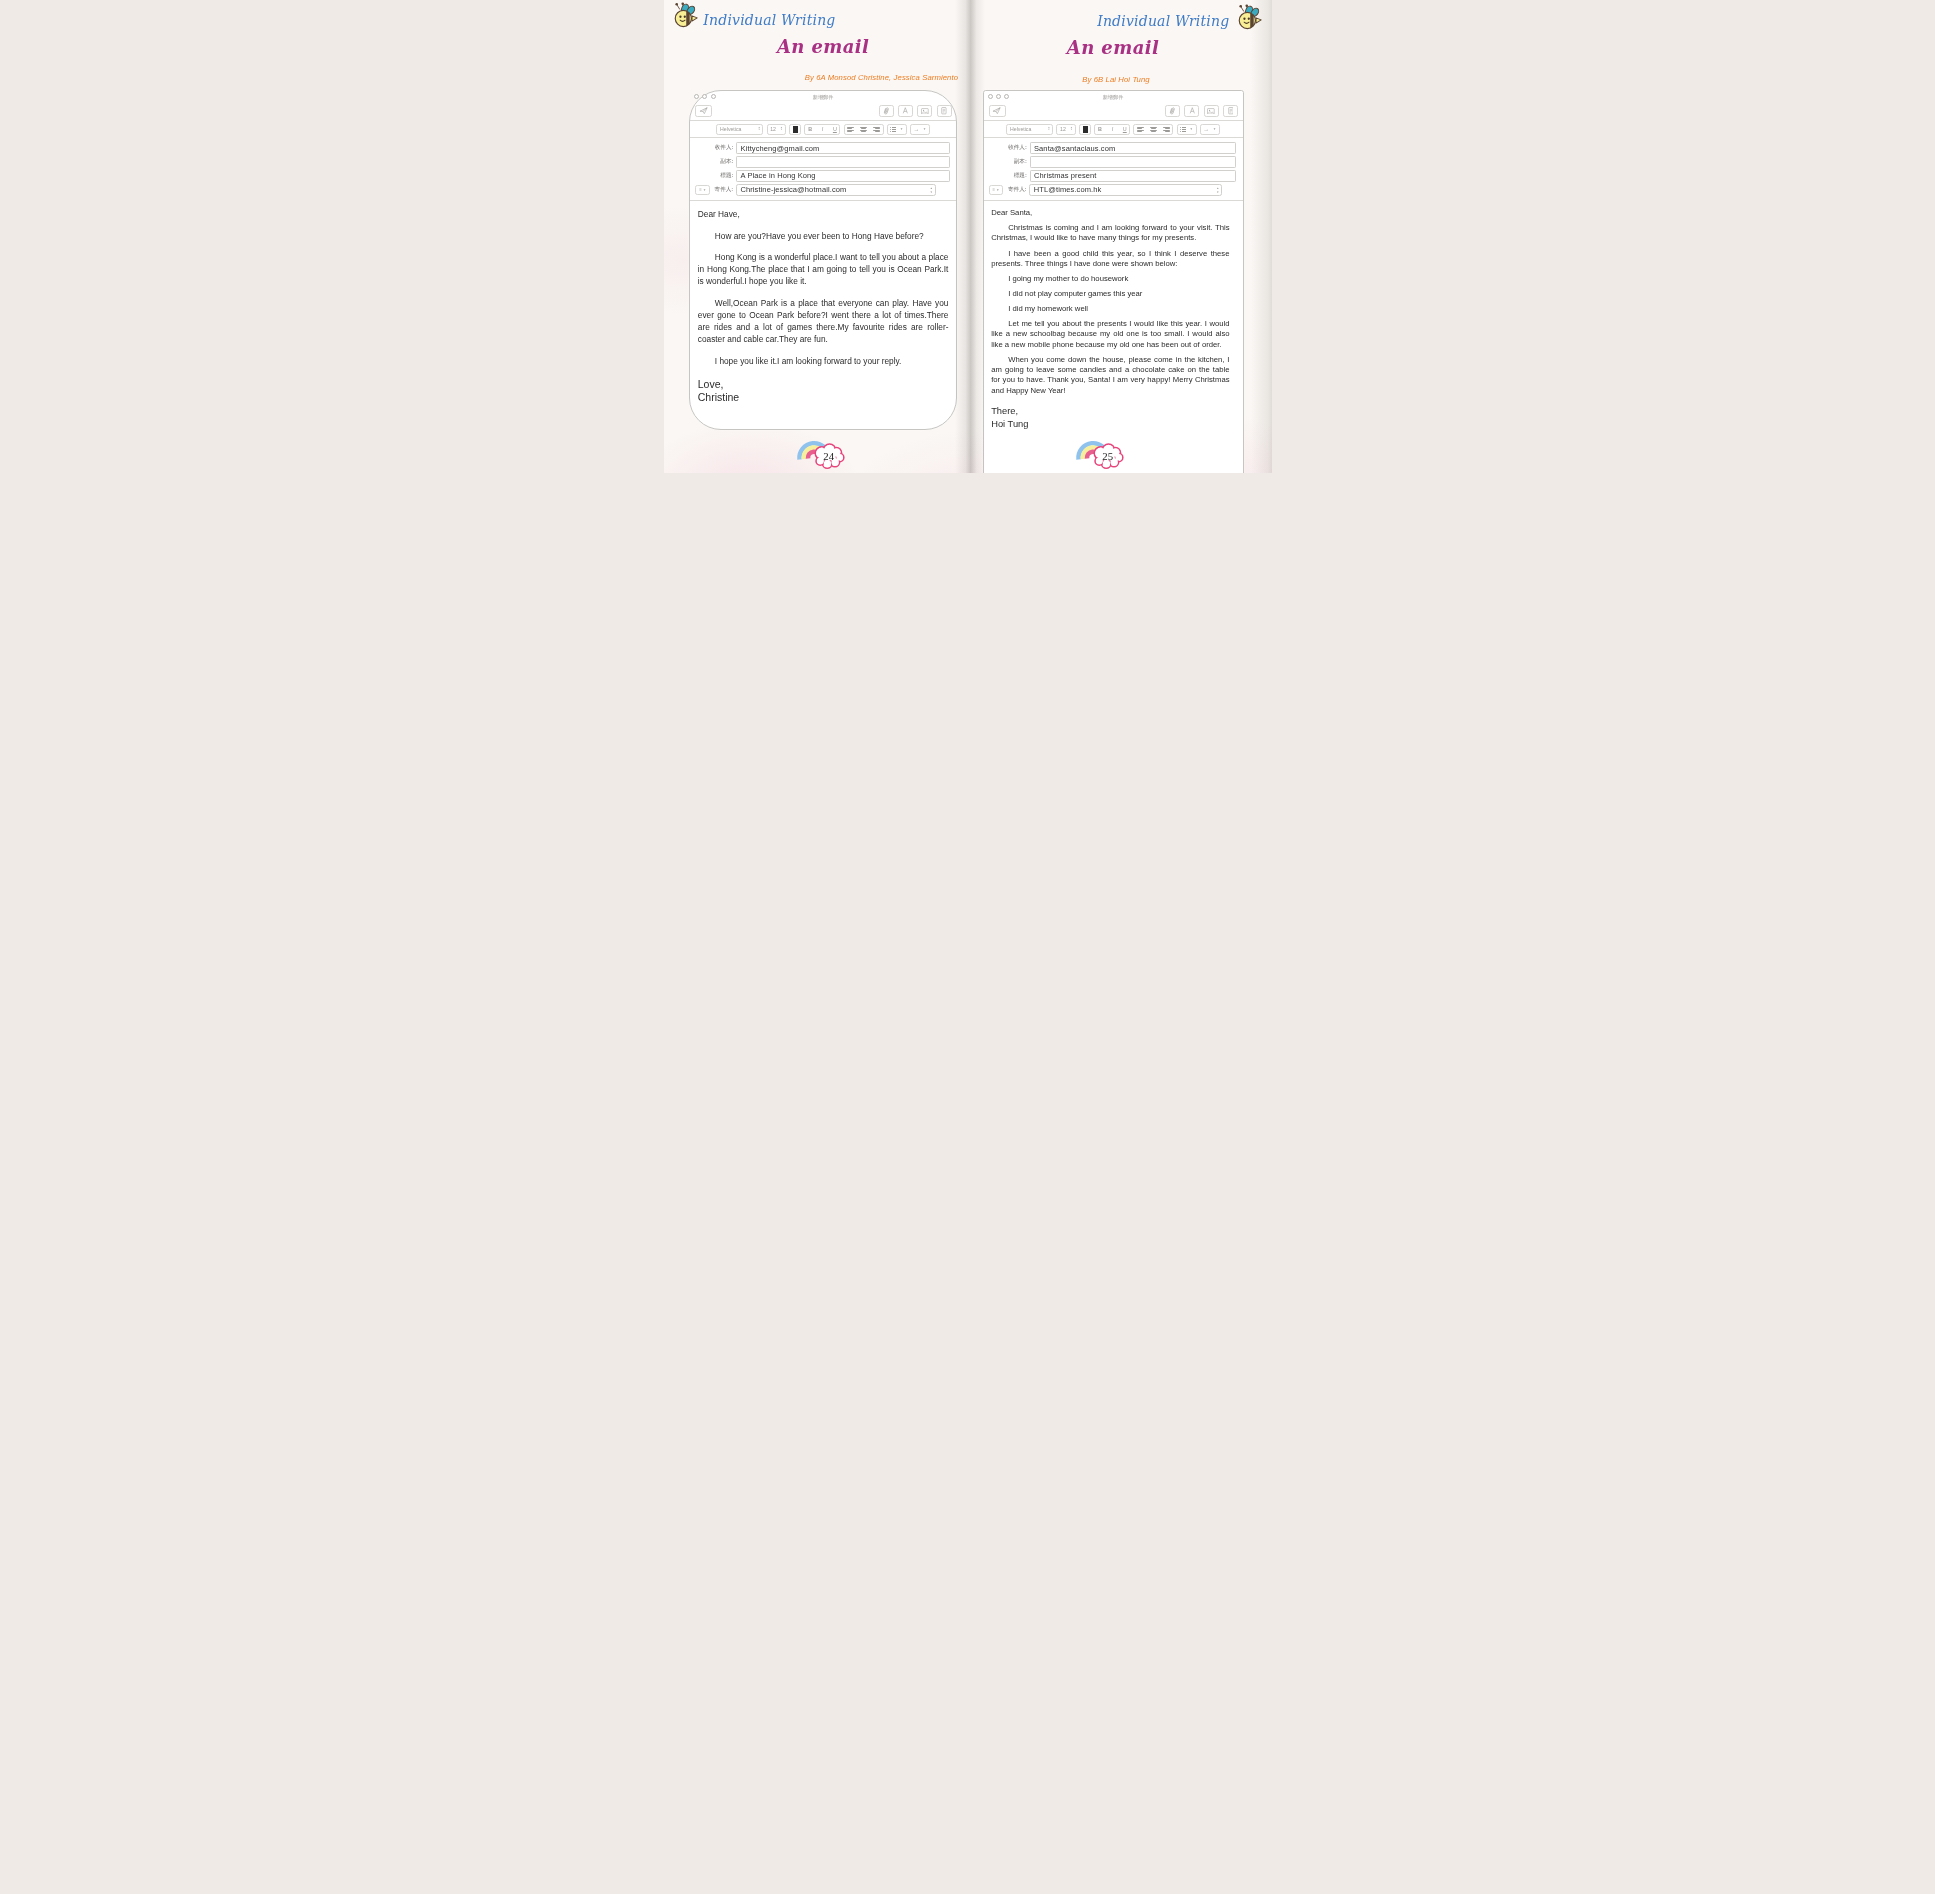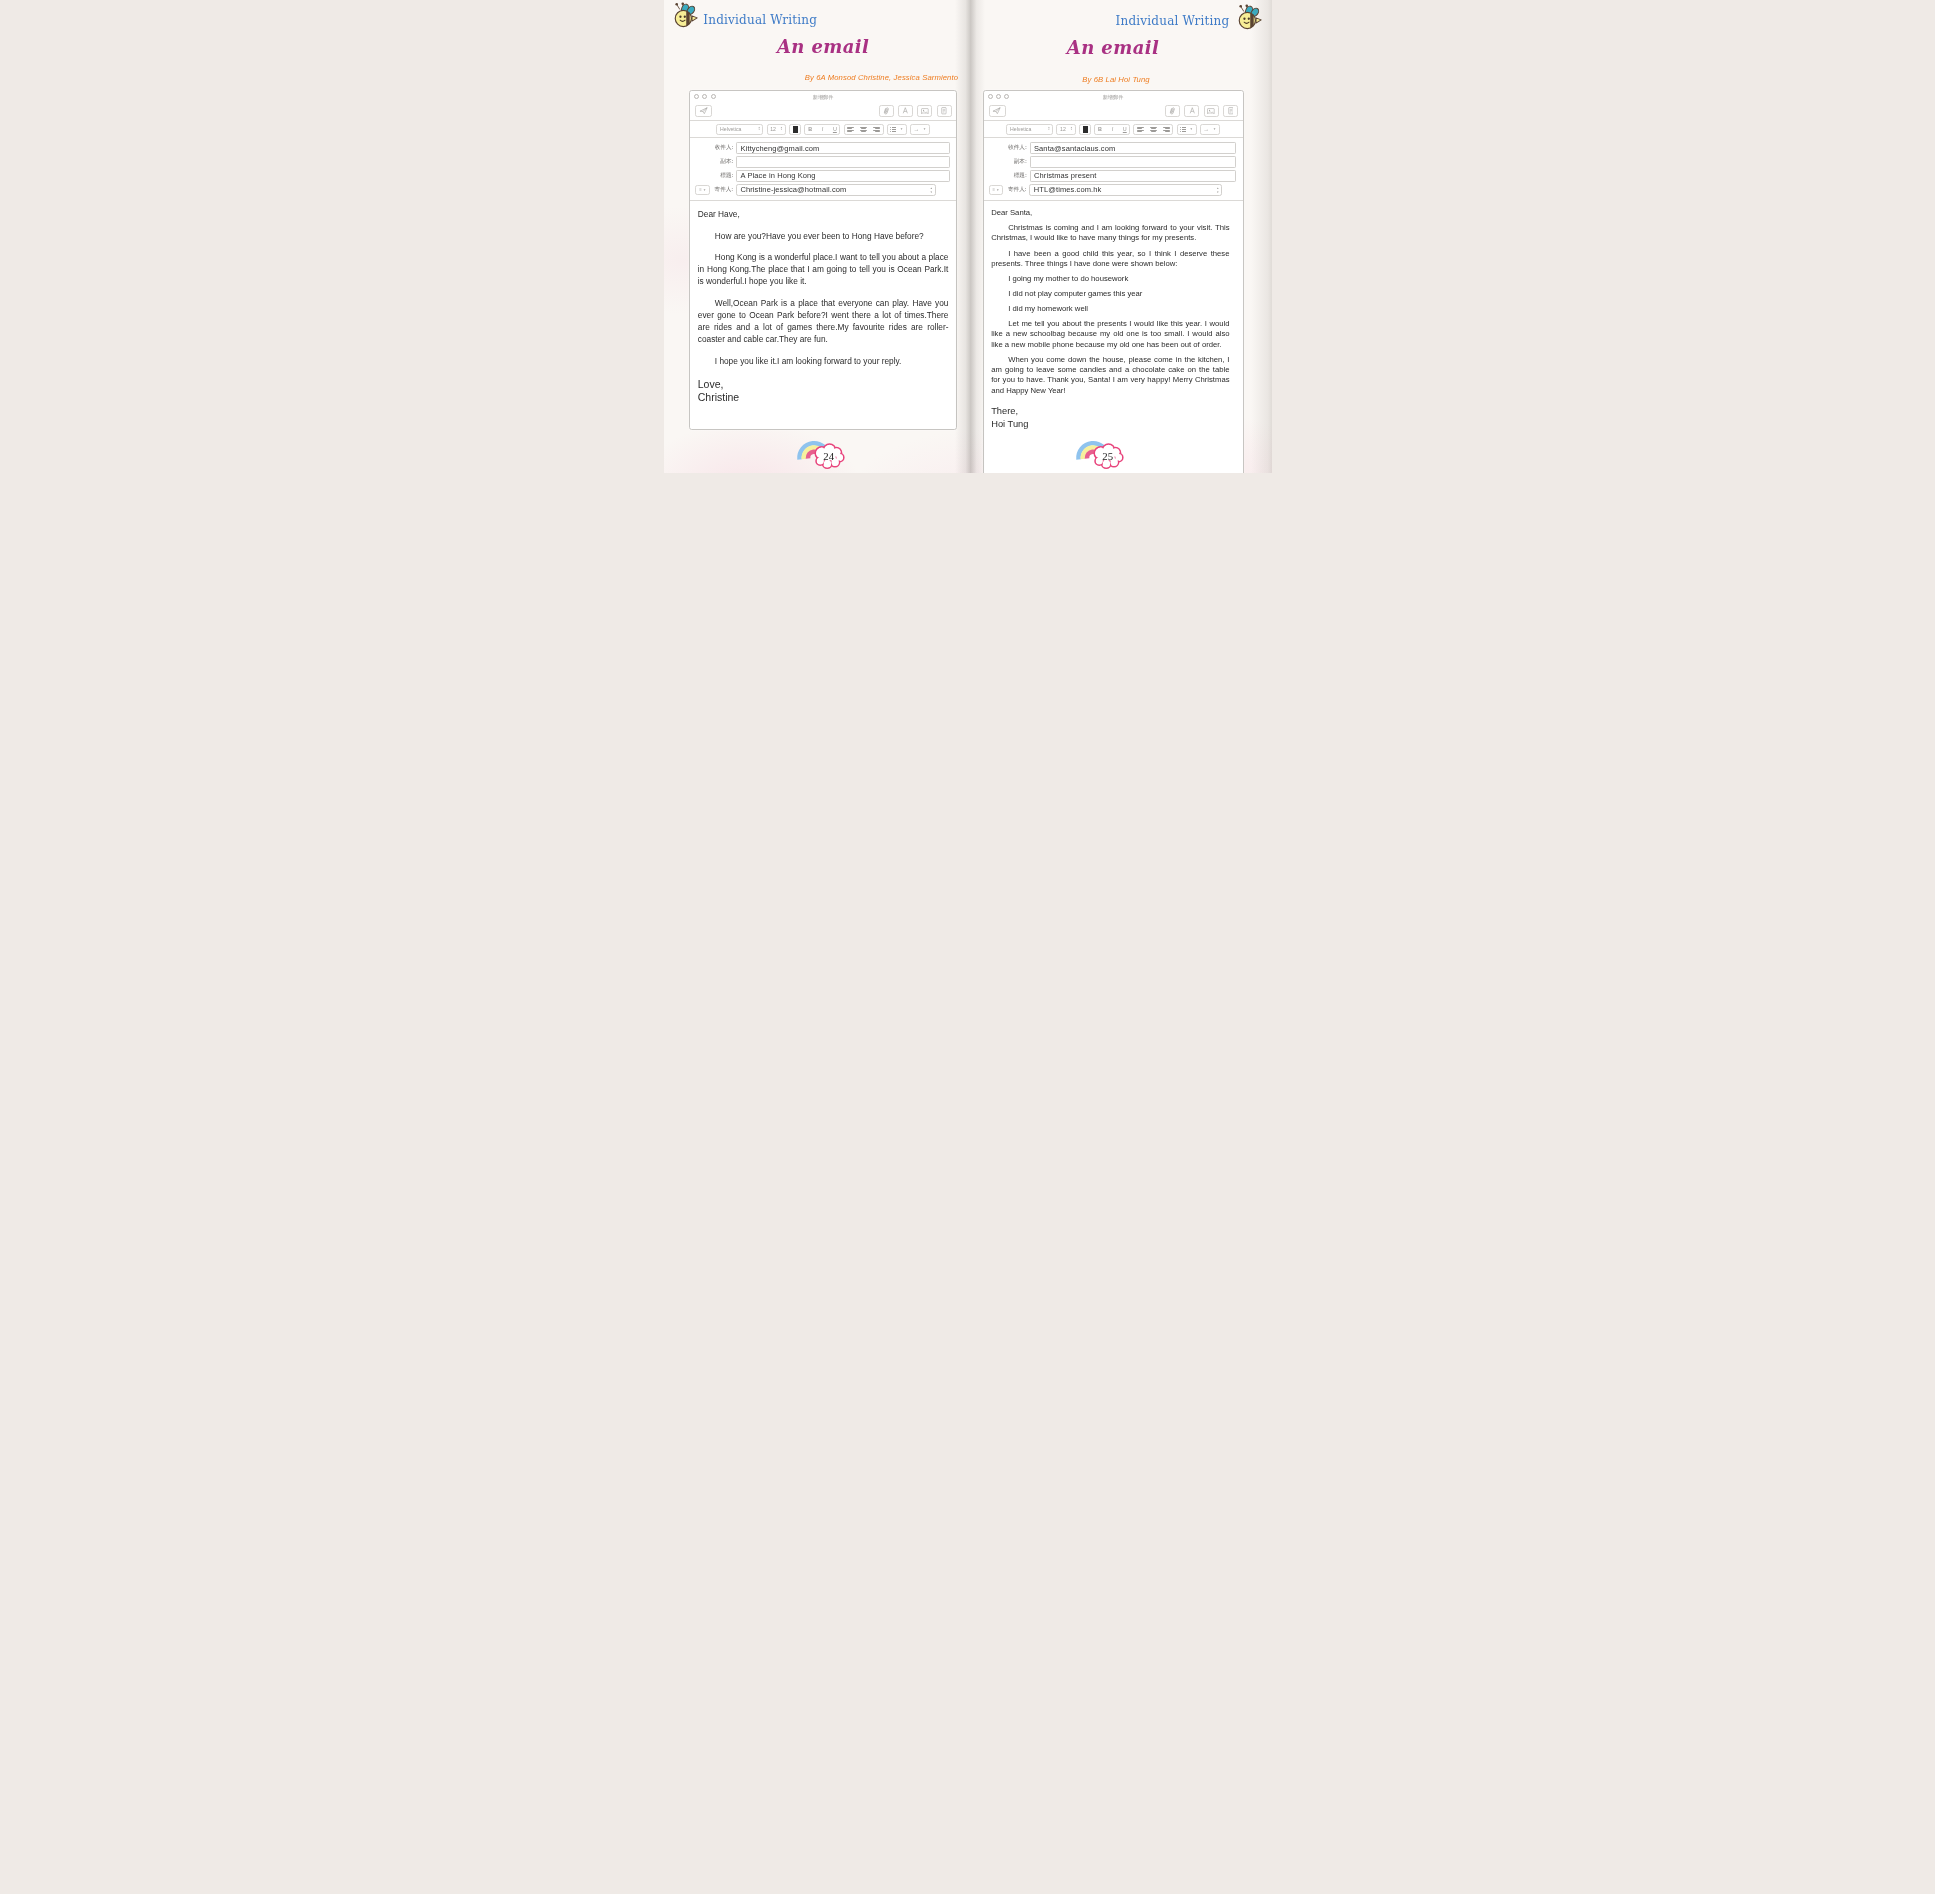--- a/index.html
+++ b/index.html
@@ -25,21 +25,21 @@
   .page-edge {
     position:absolute; right:0; top:0; width:21px; height:100%; z-index:6; pointer-events:none;
     background:linear-gradient(90deg, rgba(120,110,100,0) 0%, rgba(120,110,100,.12) 80%, rgba(120,110,100,.2) 100%);
   }
 
   
   .corner-header { position:absolute; display:flex; align-items:center; gap:4.6px; z-index:3; }
   .corner-header.left { left:6.2px; top:2.3px; }
   .corner-header.right { right:8.5px; top:3.9px; }
   .corner-title {
-    font-family:"DejaVu Serif", serif; font-size:12px;
+    font-family:"DejaVu Serif", serif; font-style:italic; font-size:14px;
     color:#3e7bc7; padding-top:8.5px; letter-spacing:0.2px;
   }
   .bee { width:29px; height:26px; }
 
   .page-title {
     position:absolute; text-align:center; z-index:3;
     font-family:"DejaVu Serif", serif; font-weight:bold; font-style:italic;
     font-size:18px; color:#a93183; letter-spacing:0.4px;
   }
   .page-title.left { left:25.6px; width:268px; top:36px; }
@@ -51,21 +51,21 @@
   }
   .byline.left { left:25.6px; width:269px; top:73px; }
   .byline.right { left:319px; width:267px; top:75px;text-align:center; }
 
   
   .window {
     position:absolute; z-index:2; background:#fff;
     border:0.4px solid #c7c5c2; border-radius:2.7px;
     box-shadow:0 0 0 0.4px rgba(255,255,255,.4);
   }
-  .window.left  { left:25.6px;  top:90px; width:268px; height:340px; }
+  .window.left  { left:25.6px;  top:90px; width:268px; height:340px;border-radius:32px; }
   .window.right { left:319px; top:90px; width:261px; height:418px; }
 
   .titlebar { position:relative; height:10.5px; }
   .lights { position:absolute; left:4.3px; top:3.1px; display:flex; gap:3.1px; }
   .light { width:5px; height:5px; border:0.6px solid #b9b7b4; border-radius:50%; background:#fdfdfc; }
   .win-title { text-align:center; font-size:5.2px; color:#9a9896; padding-top:3.1px;
                font-family:"DejaVu Sans", sans-serif; }
 
   .actionbar { position:relative; height:18.6px; }
   .btn {

